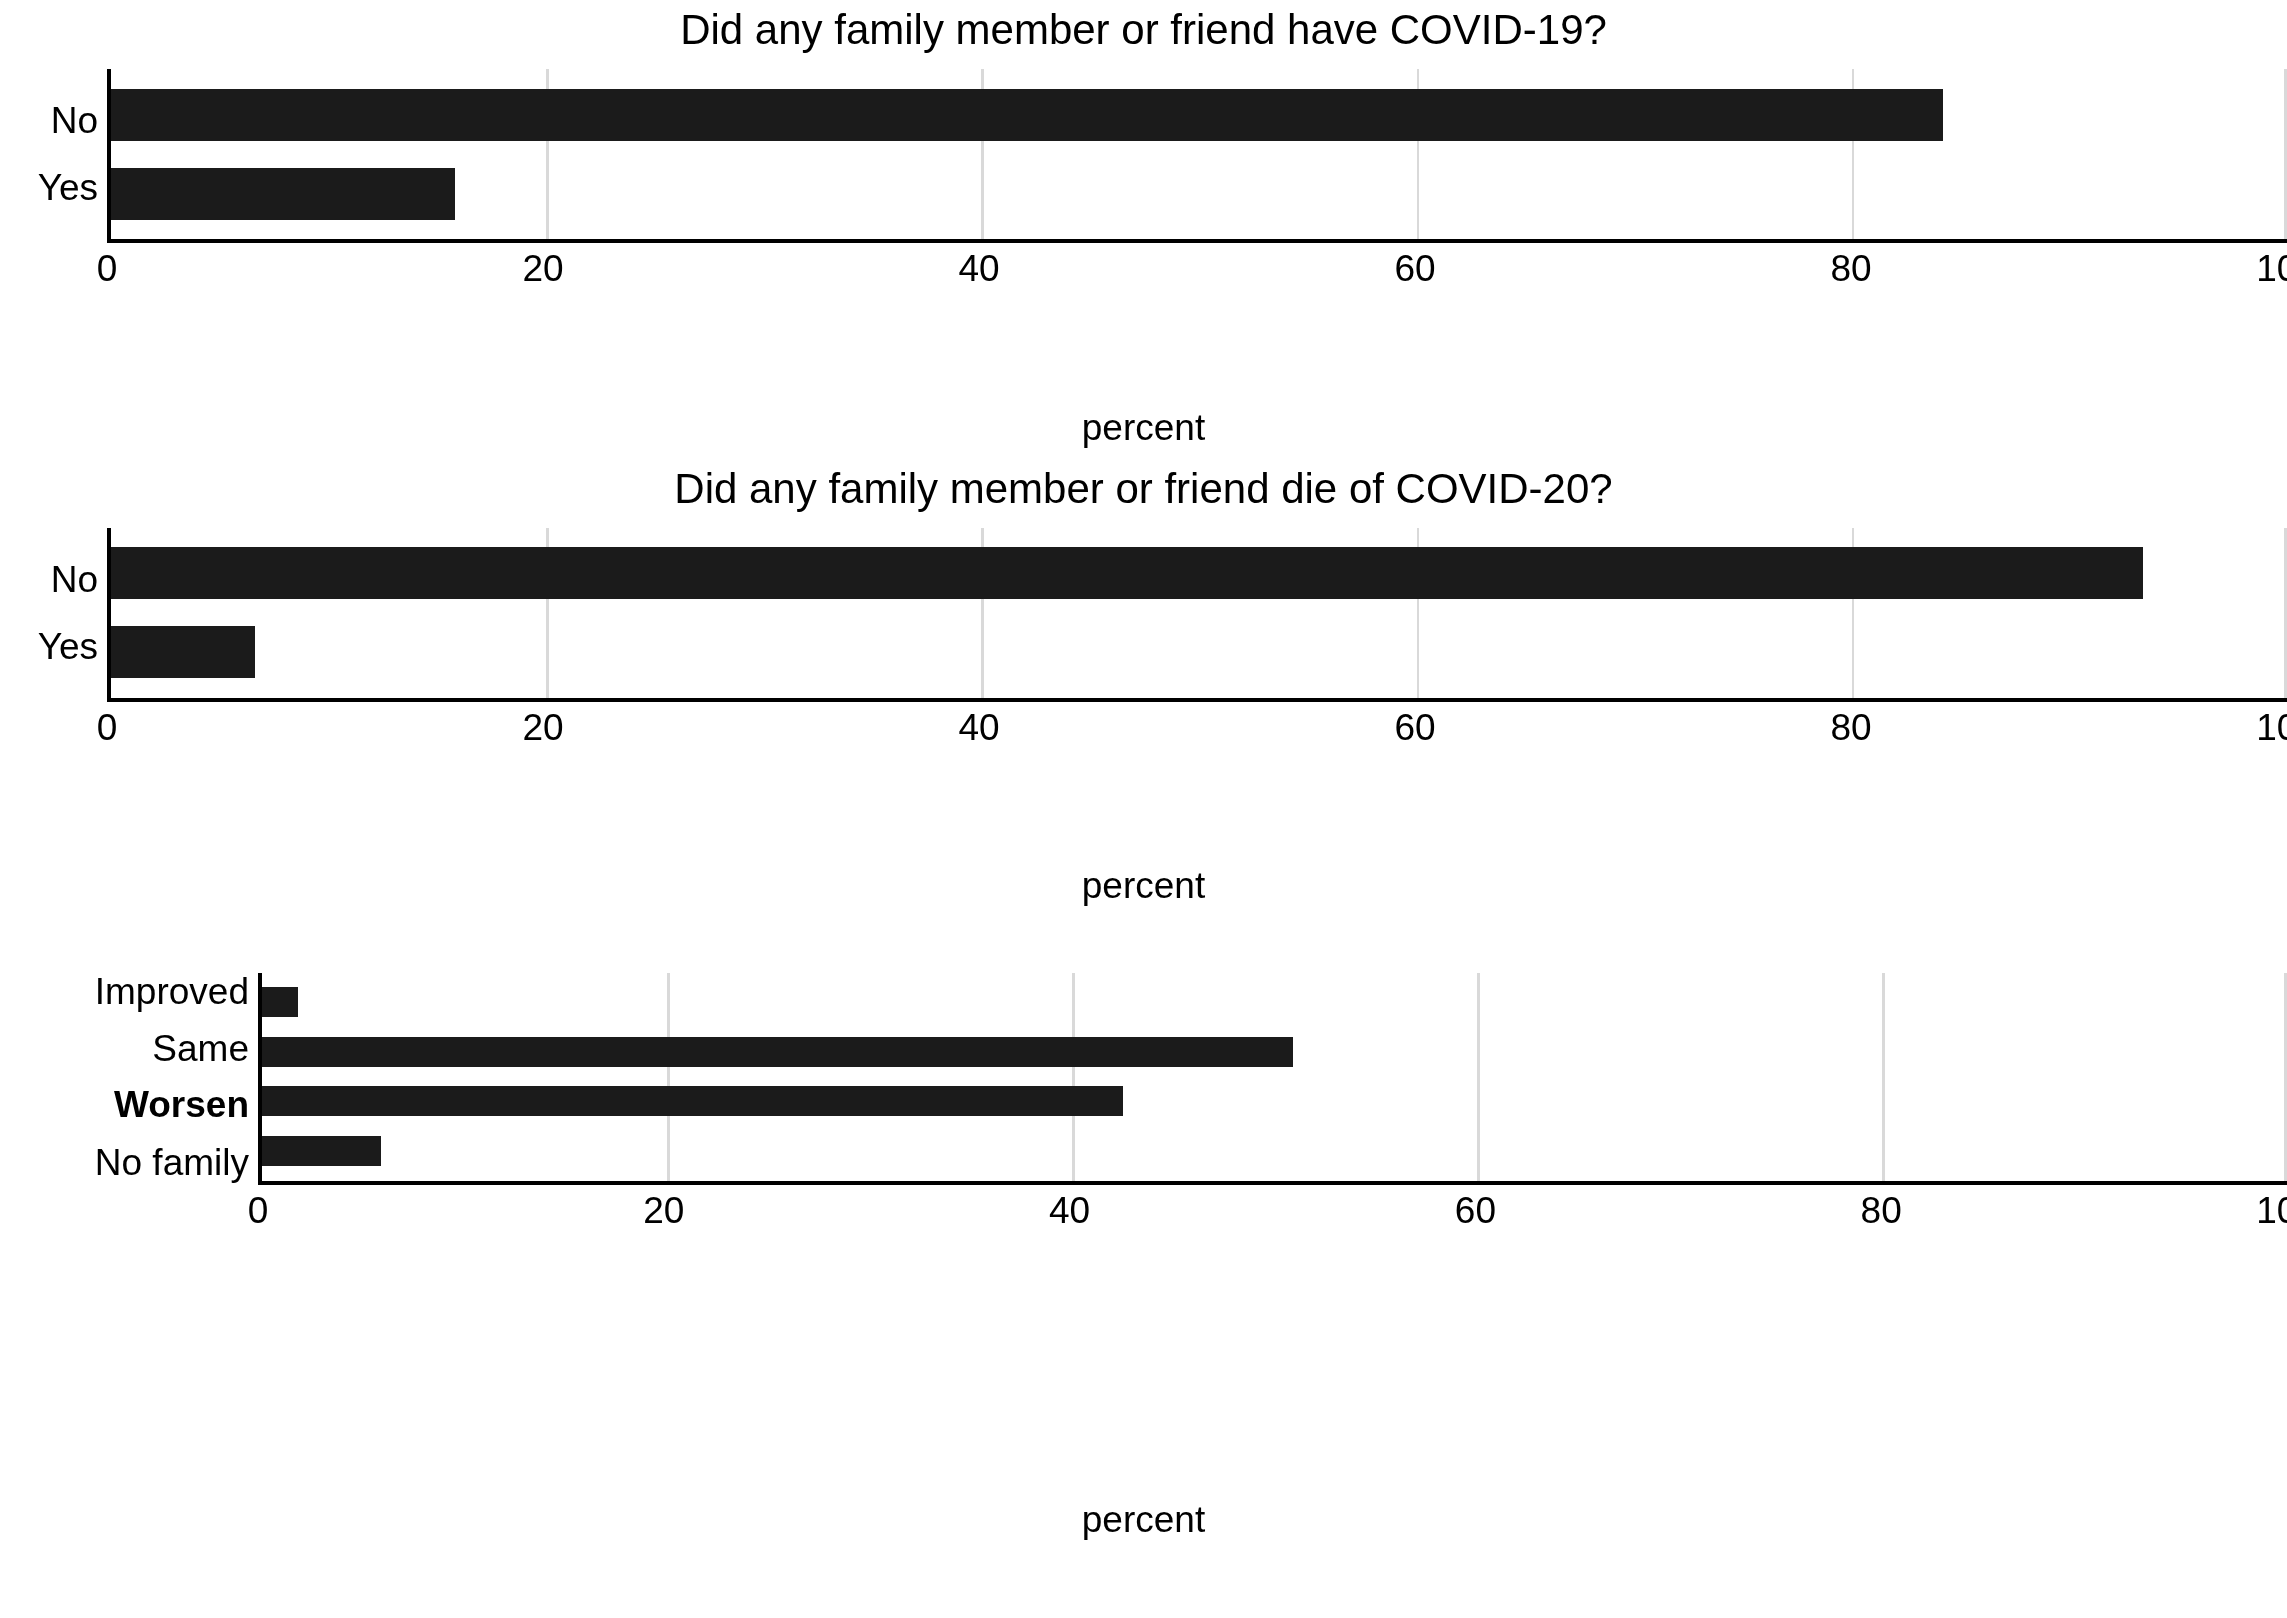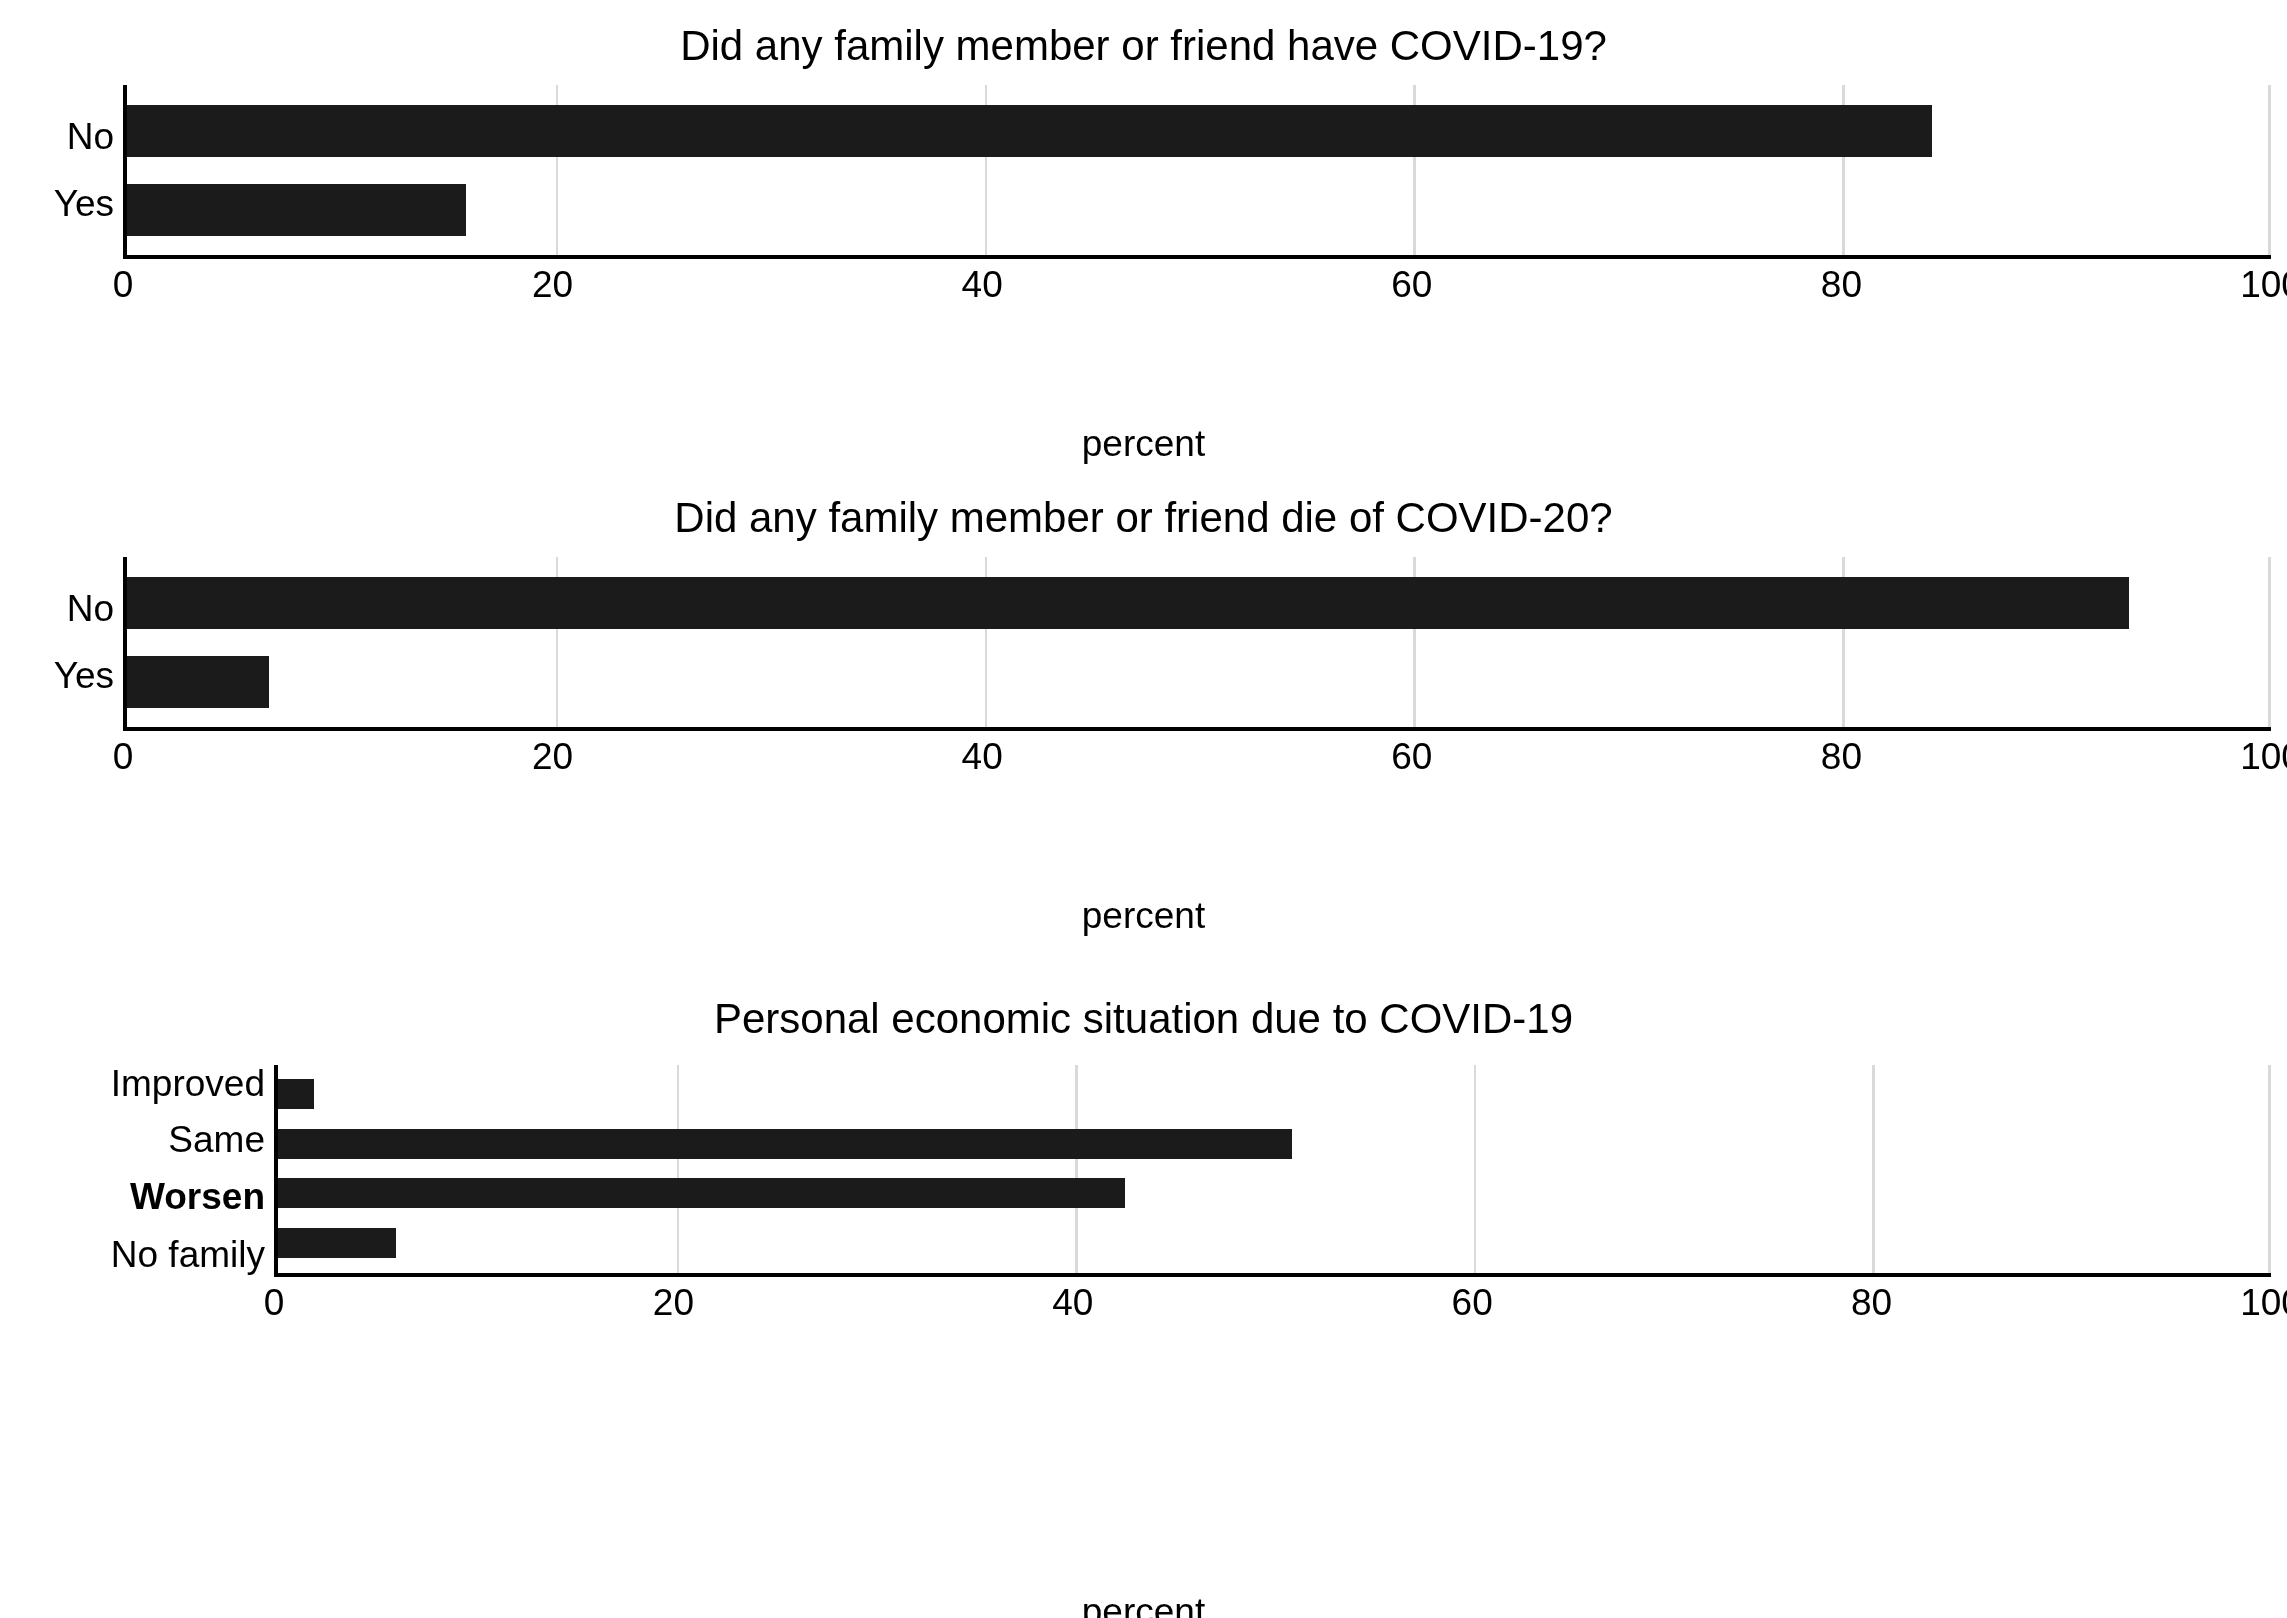--- a/index.html
+++ b/index.html
@@ -13,22 +13,21 @@
     font-family: "Liberation Sans", sans-serif;
     color: #000000;
     overflow: hidden;
   }
   .page {
     width: 2287px;
     height: 1520px;
     display: flex;
     flex-direction: column;
     box-sizing: border-box;
-    padding: 16px;
-    gap: 23px;
+    padding: 0;
   }
 
   .panel {
     position: relative;
     box-sizing: border-box;
   }
   .panel-1 { height: 499px; }
   .panel-2 { height: 535px; }
   .panel-3 { height: 570px; }
 
@@ -235,21 +234,20 @@
       <div class="axis-title-wrap">
         <div class="axis-title-spacer"></div>
         <div class="axis-title-inner">
           <div class="axis-title">percent</div>
         </div>
       </div>
     </div>
   </div>
 
   <div class="panel panel-3">
-    <div class="panel-title">Personal economic situation due to COVID-19</div>
     <div class="plot" style="margin-top:23px;">
       <div class="plot-row">
         <div class="cat-labels">
           <div class="cat-label" style="margin-bottom:19.6px;">Improved</div>
           <div class="cat-label" style="margin-bottom:19.6px;text-align:right;">Same</div>
           <div class="cat-label" style="margin-bottom:21px;font-weight:bold;">Worsen</div>
           <div class="cat-label">No family</div>
         </div>
         <div class="chart-area" style="padding-top:14.3px; padding-bottom:14.3px;">
           <div class="gridlines">

